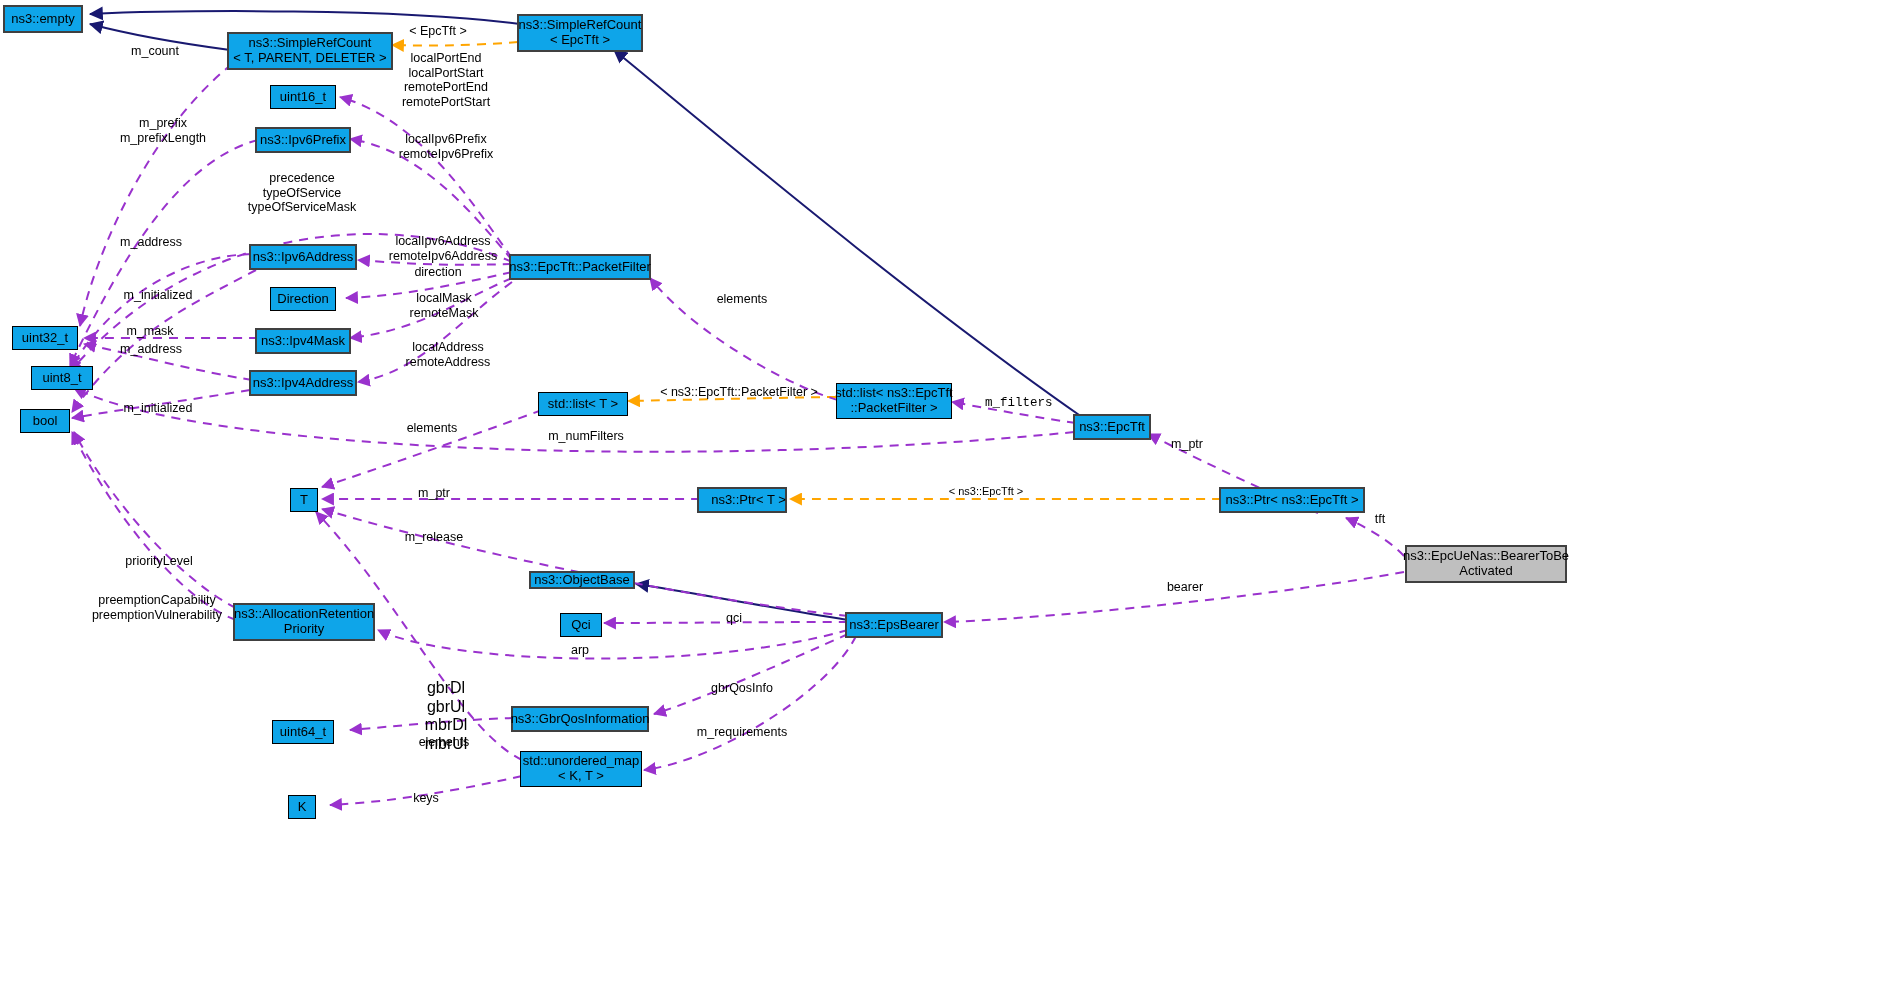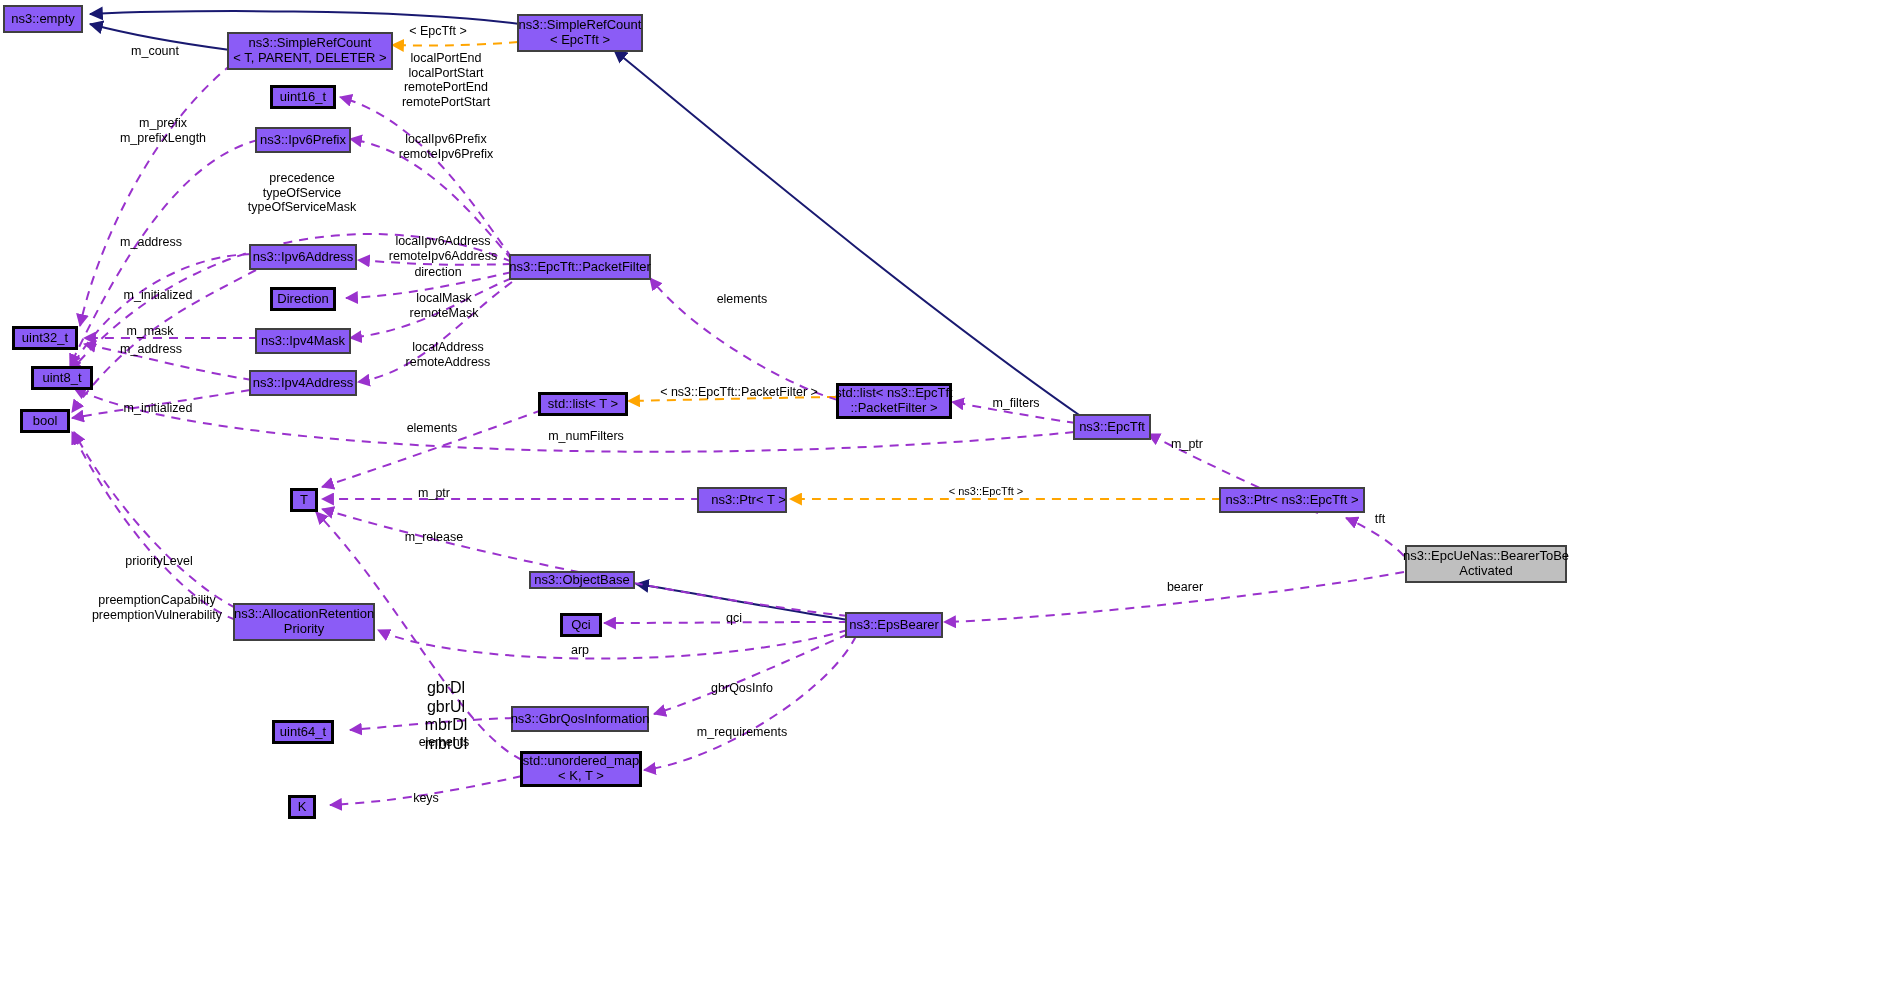--- a/index.html
+++ b/index.html
@@ -12,28 +12,28 @@
     overflow:hidden;
   }
   svg#edges{position:absolute;left:0;top:0;width:1901px;height:996px;}
   .node{
     position:absolute;
     box-sizing:border-box;
     display:flex;
     align-items:center;
     justify-content:center;
     text-align:center;
-    background:#8b5cf6;
+    background:#0ea5e9;
     color:#000000;
     line-height:1.12;
     white-space:pre;
     z-index:5;
   }
   .node.solid{border:1px solid #404040;box-shadow:0 0 0 1px #404040;}
-  .node.thin{border:3px solid #000000;}
+  .node.thin{border:1px solid #000000;}
   .node.highlight{background:#bfbfbf;border:1px solid #404040;box-shadow:0 0 0 1px #404040;}
   .edgelabel{
     position:absolute;
     color:#000000;
     white-space:pre;
     text-align:center;
     line-height:1.16;
     z-index:4;
   }
 </style>
@@ -231,21 +231,21 @@
 
   <div class="edgelabel" style="left:396px;top:340px;width:104px;font-size:12.5px;">localAddress
 remoteAddress</div>
 
   <div class="edgelabel" style="left:110px;top:401px;width:96px;font-size:12.5px;">m_initialized</div>
 
   <div class="edgelabel" style="left:700px;top:292px;width:84px;font-size:12.5px;">elements</div>
 
   <div class="edgelabel" style="left:654px;top:385px;width:170px;font-size:12.5px;">&lt; ns3::EpcTft::PacketFilter &gt;</div>
 
-  <div class="edgelabel" style="left:985px;top:396px;width:62px;font-size:12.5px;">m_filters</div>
+  <div class="edgelabel" style="left:985px;top:396px;width:62px;font-size:12.5px;font-family:Liberation Mono, monospace;">m_filters</div>
 
   <div class="edgelabel" style="left:394px;top:421px;width:76px;font-size:12.5px;">elements</div>
 
   <div class="edgelabel" style="left:538px;top:429px;width:96px;font-size:12.5px;">m_numFilters</div>
 
   <div class="edgelabel" style="left:404px;top:486px;width:60px;font-size:12.5px;">m_ptr</div>
 
   <div class="edgelabel" style="left:918px;top:485px;width:136px;font-size:11px;">&lt; ns3::EpcTft &gt;</div>
 
   <div class="edgelabel" style="left:1160px;top:437px;width:54px;font-size:12.5px;">m_ptr</div>

